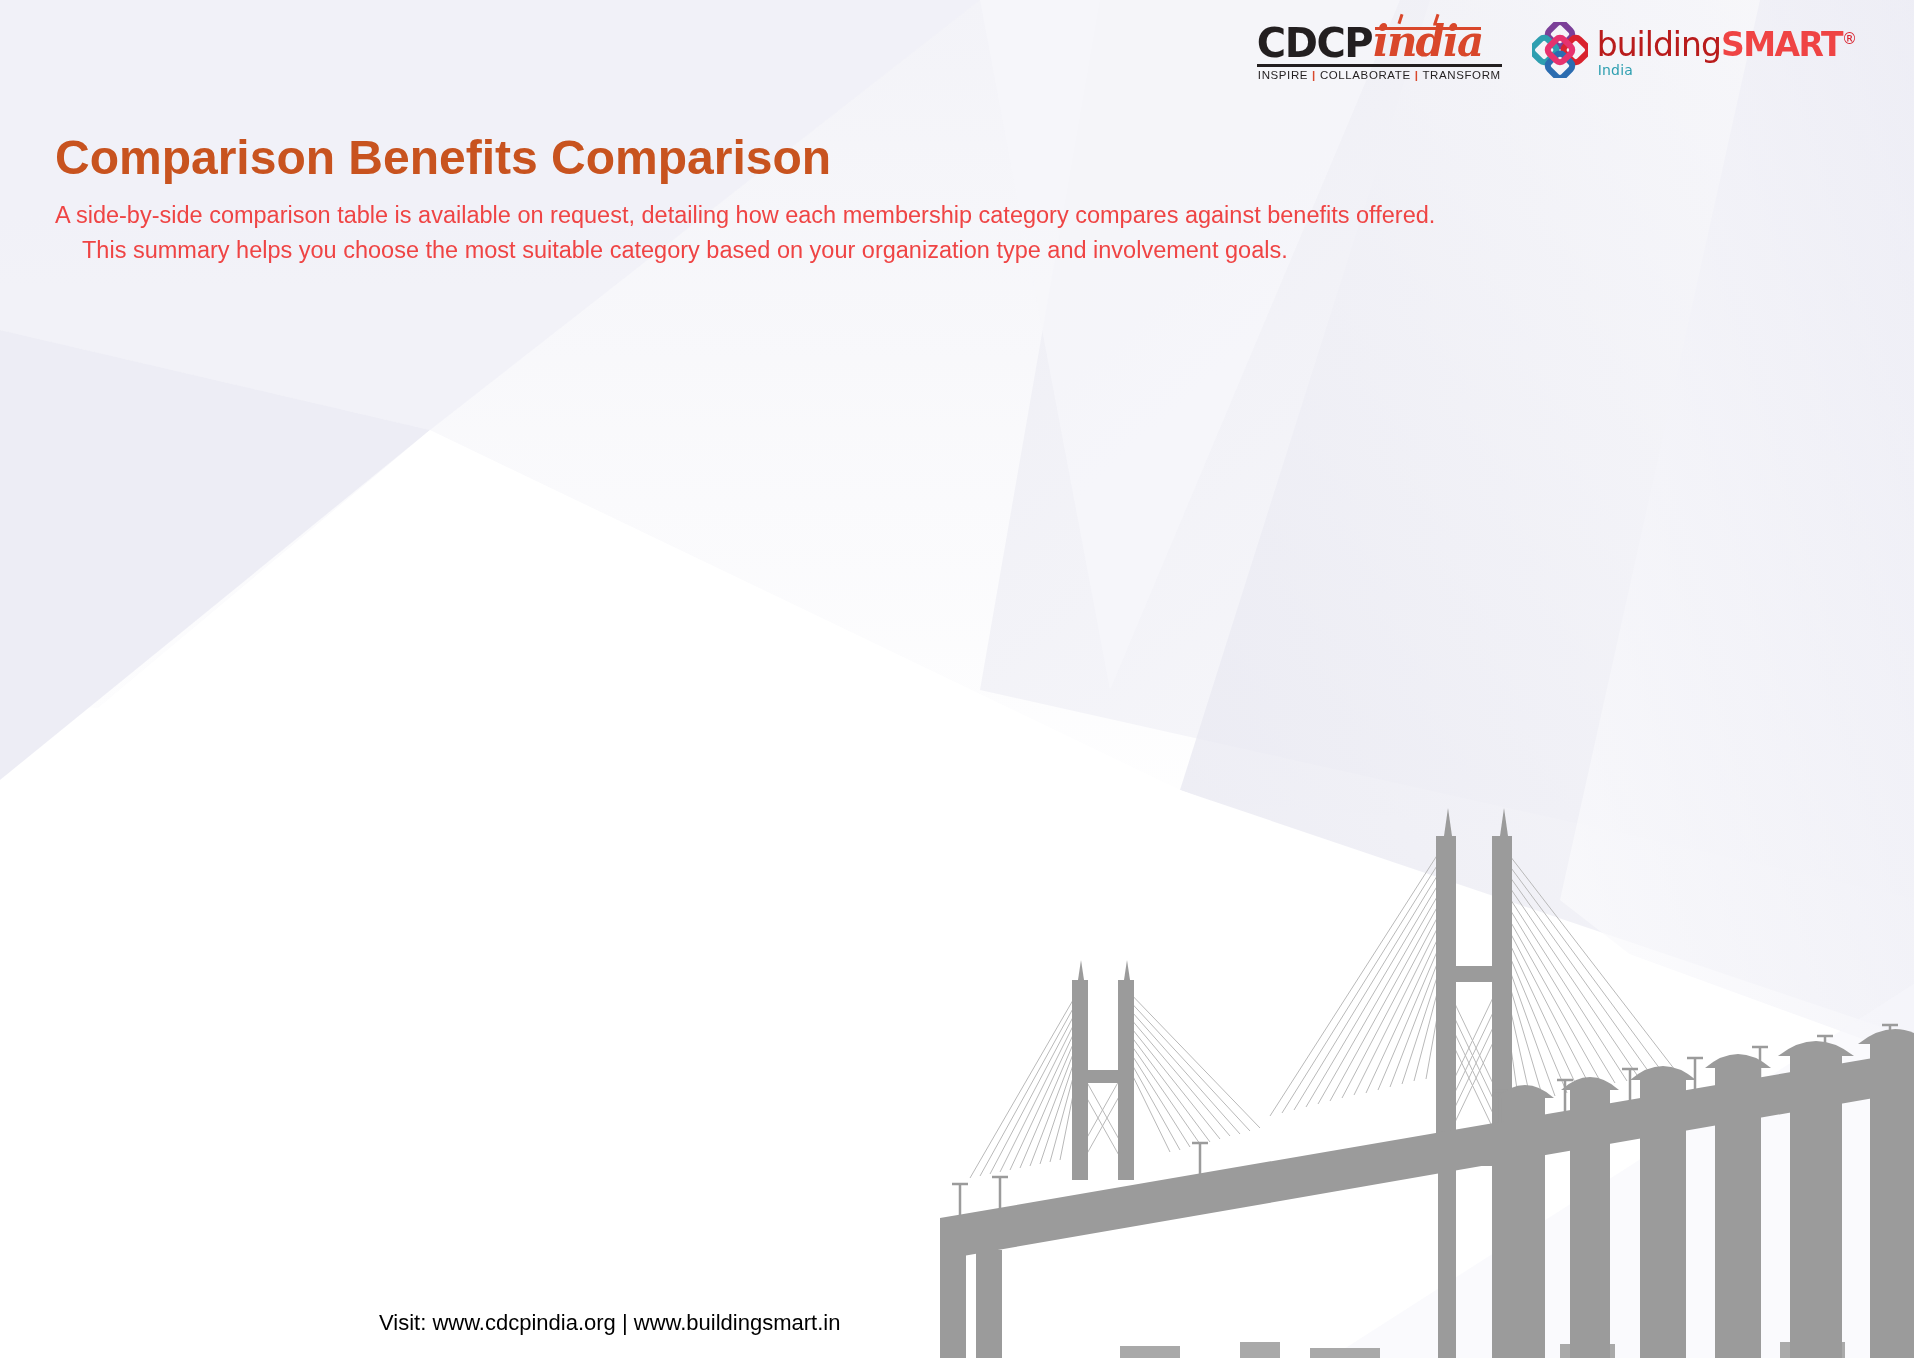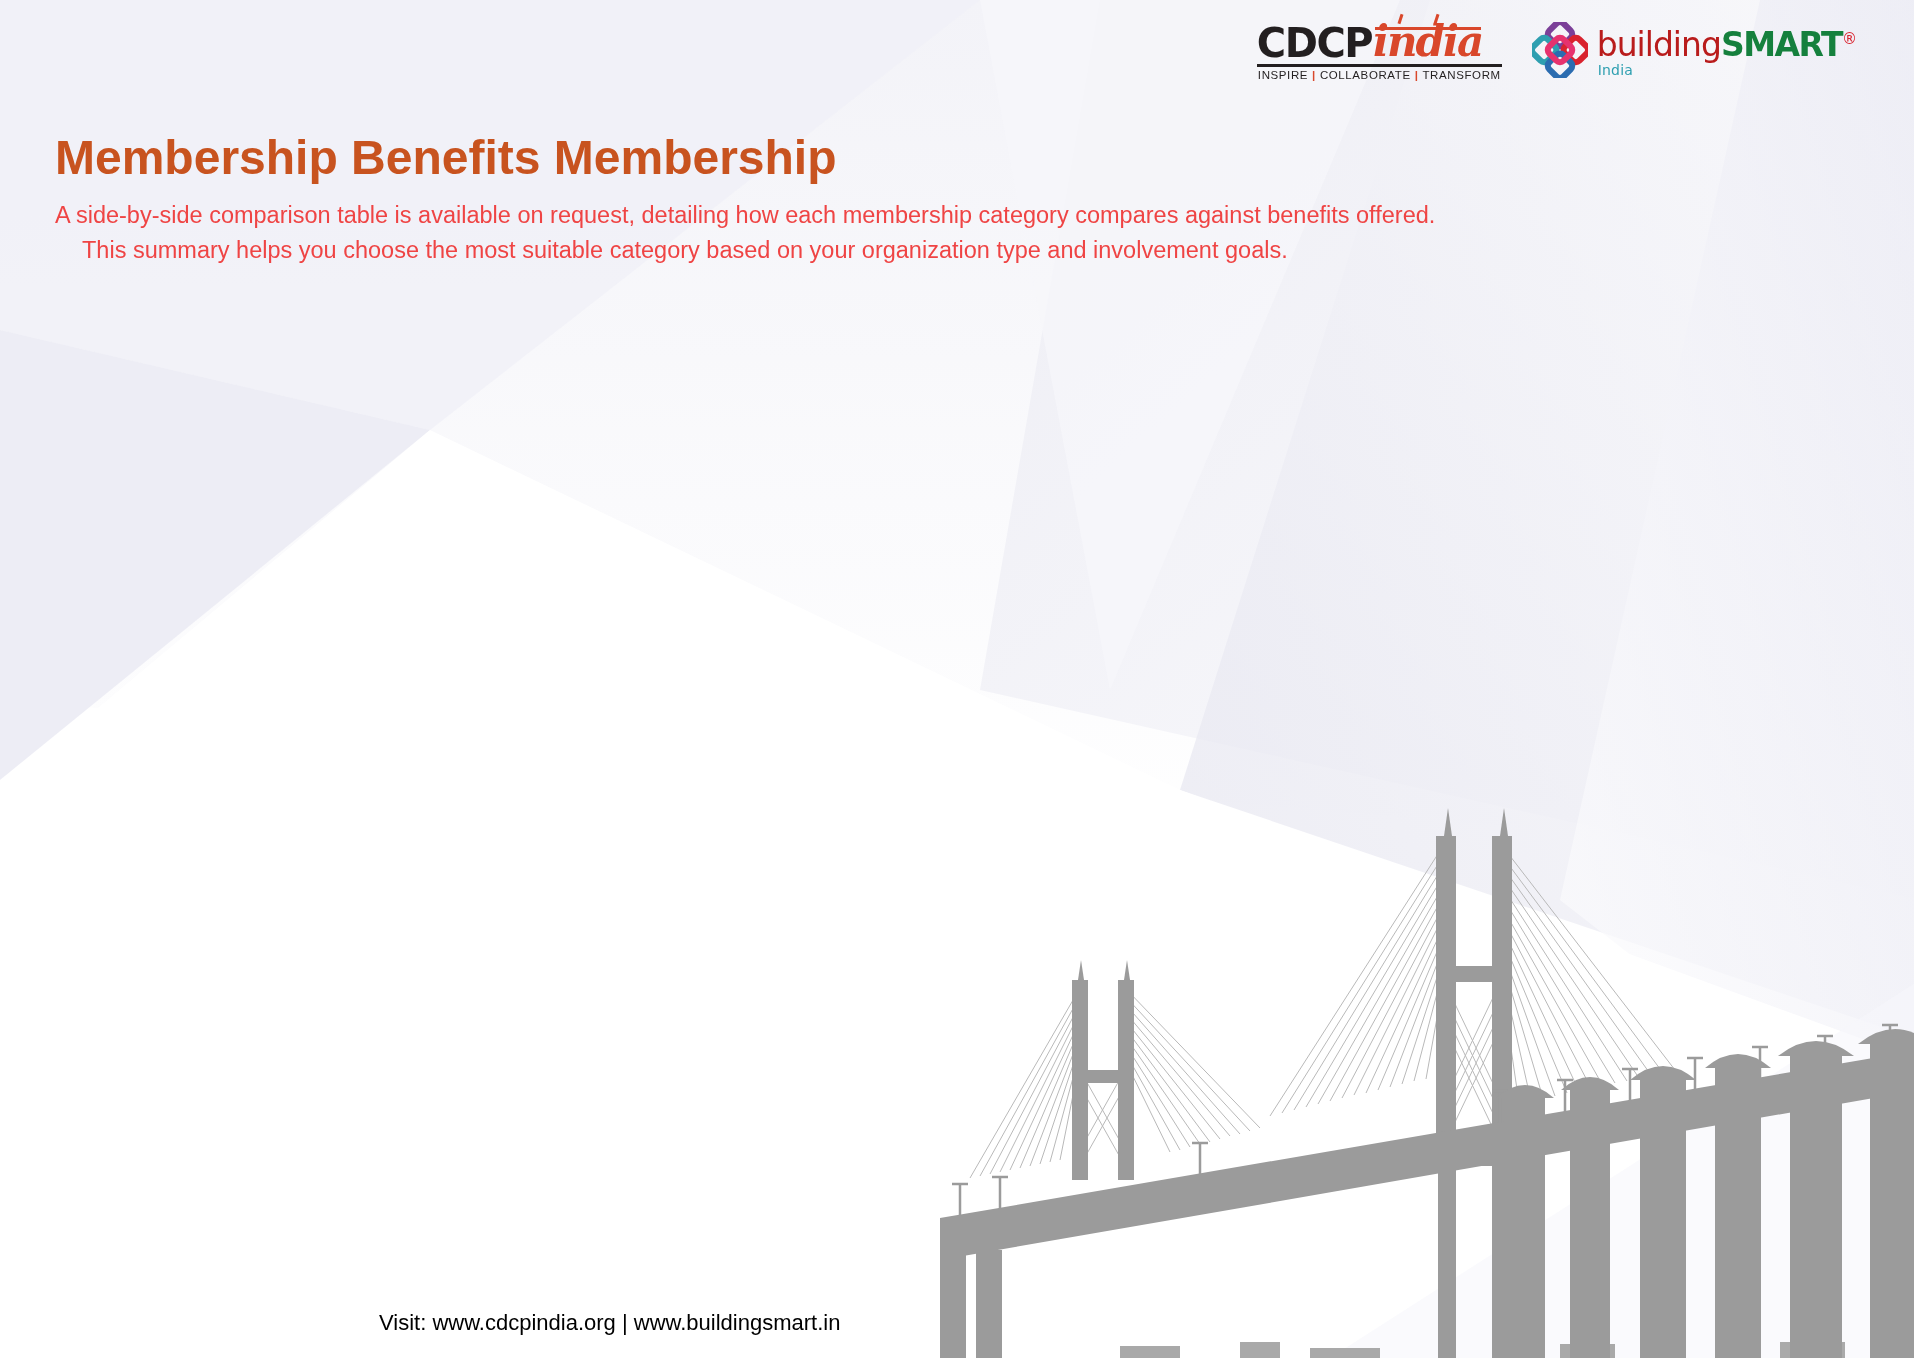--- a/index.html
+++ b/index.html
@@ -109,21 +109,21 @@
     gap: 9px;
   }
   .bs-text-wrap { display: flex; flex-direction: column; line-height: 1; }
   .bs-wordmark {
     font-family: "DejaVu Sans", sans-serif;
     font-size: 33px;
     letter-spacing: -1px;
     line-height: 1;
   }
   .bs-building { color: #b91c1c; }
-  .bs-smart { color: #15803d; font-weight: bold; letter-spacing: -1.5px; }
+  .bs-smart { color: #ef4444; font-weight: bold; letter-spacing: -1.5px; }
   .bs-reg { color: #d9232e; font-size: 15px; vertical-align: super; }
   .bs-india {
     font-family: "DejaVu Sans", sans-serif;
     font-size: 14px;
     color: #2e9fb0;
     margin-top: 2px;
     margin-left: 1px;
     letter-spacing: 0.2px;
   }
 
@@ -260,21 +260,21 @@
       </span>
       <span class="bs-text-wrap">
         <span class="bs-wordmark">
           <span class="bs-building">building</span><span class="bs-smart">SMART</span><span class="bs-reg">®</span>
         </span>
         <span class="bs-india">India</span>
       </span>
     </div>
   </div>
 
-  <h1 class="title">Membership Benefits Membership</h1>
+  <h1 class="title">Comparison Benefits Comparison</h1>
 
   <div class="body-text">
     <span>A side-by-side comparison table is available on request, detailing how each membership category compares against benefits offered.</span>
     <span class="line2">This summary helps you choose the most suitable category based on your organization type and involvement goals.</span>
   </div>
 
   <div class="bridge-wrap">
     <svg width="980" height="560" viewBox="0 0 980 560">
       <defs>
         <clipPath id="deckClip">

